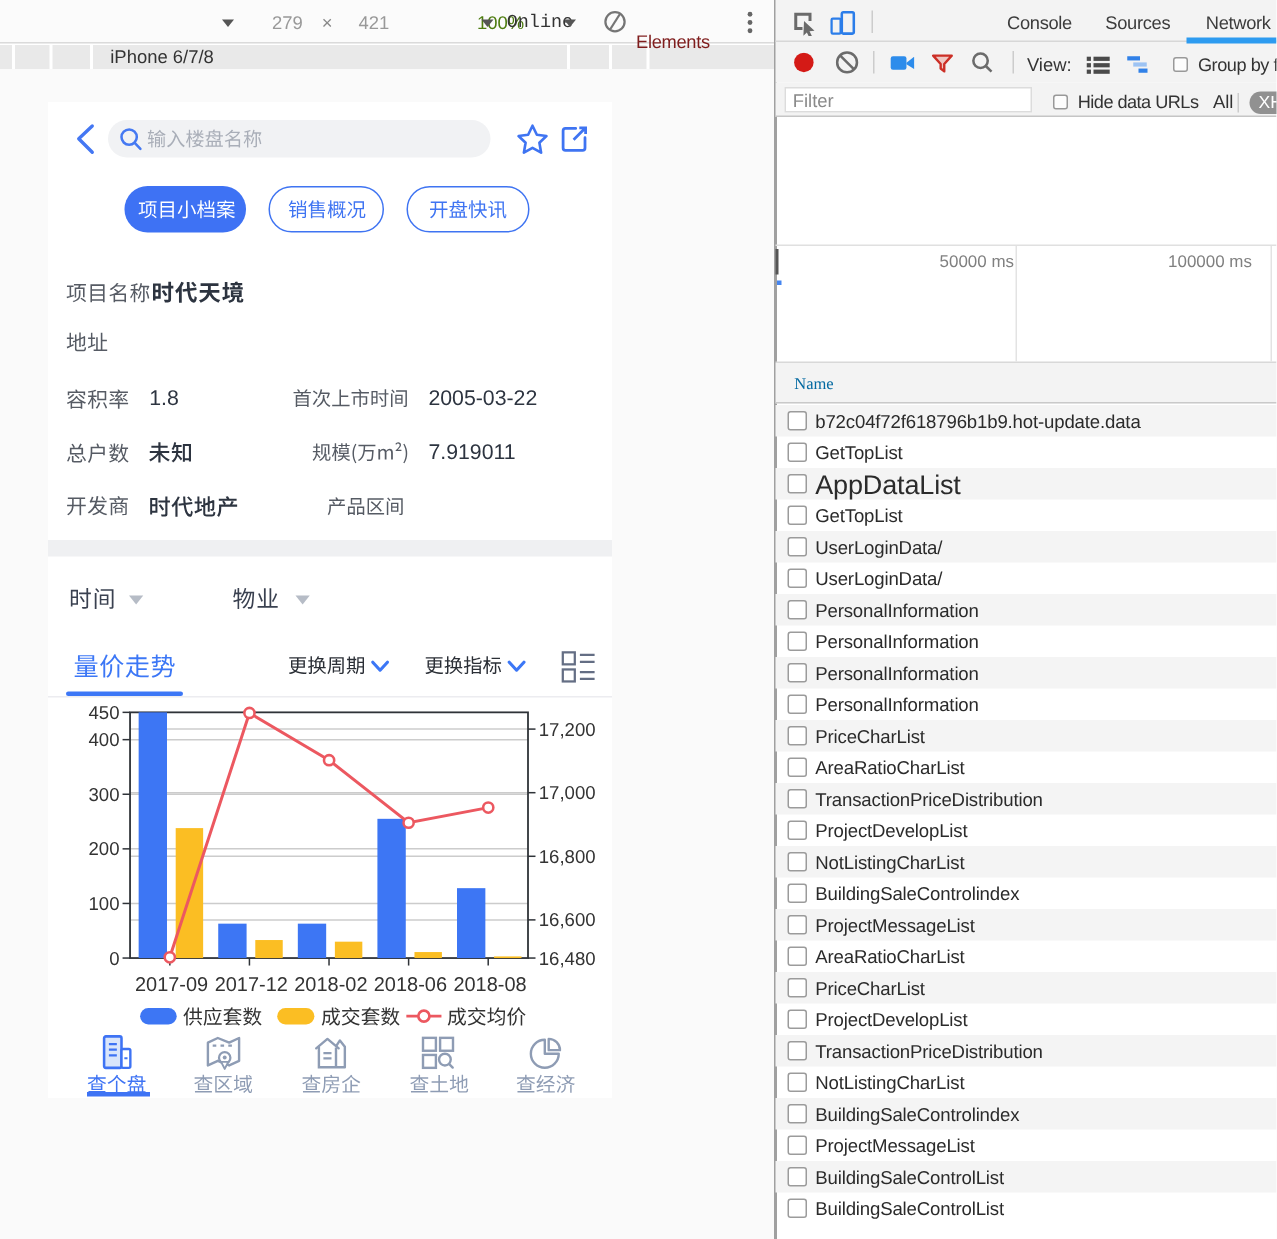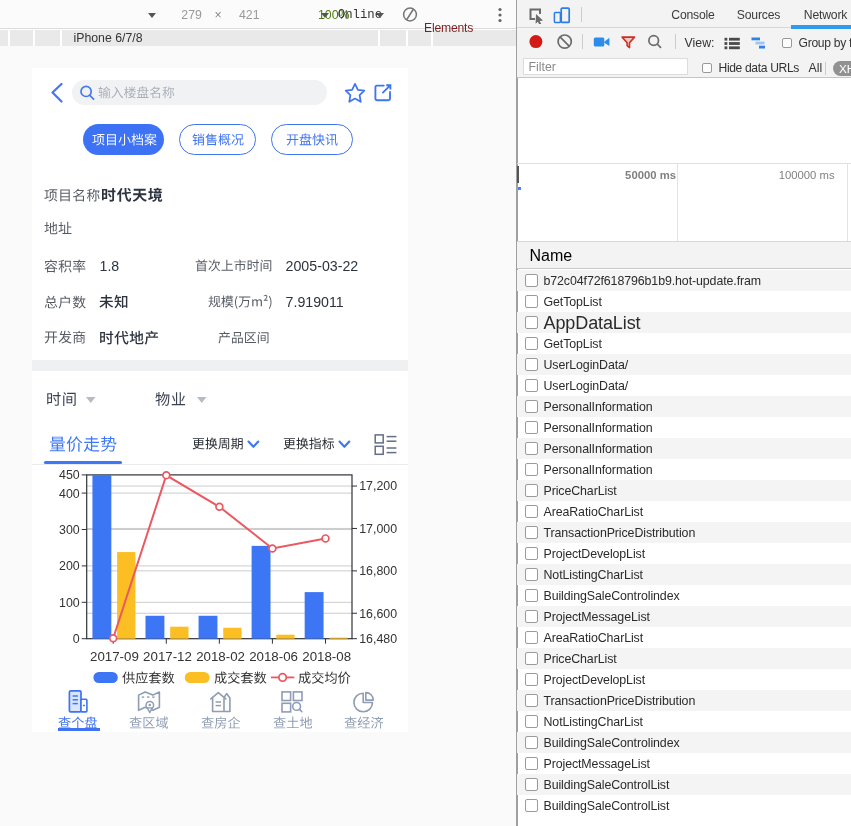--- a/index.html
+++ b/index.html
@@ -464,29 +464,29 @@
 <div style="position:absolute;left:701.7px;top:62.6px;width:10.5px;height:10.5px;background:#fdfdfd;border:1.2px solid #999;border-radius:2px"></div>
 <div class="t" style="left:718.5px;top:59.2px;font-size:12.1px;color:#333;line-height:18.1px;letter-spacing:-0.35px;">Hide data URLs</div>
 <div class="t" style="left:808.6px;top:59.1px;font-size:12.3px;color:#333;line-height:18.5px;">All</div>
 <div style="position:absolute;left:825.1px;top:61.5px;width:1.0px;height:13.5px;background:#ccc"></div>
 <div style="position:absolute;left:832.7px;top:60.8px;width:30.0px;height:15.4px;background:#919191;border-radius:7.7px"></div>
 <div class="t" style="left:839.0px;top:59.5px;font-size:11.7px;color:#fff;line-height:17.5px;">XH</div>
 <div style="position:absolute;left:517.2px;top:162.5px;width:334.0px;height:1.0px;background:#e0e0e0"></div>
 <div style="position:absolute;left:517.2px;top:241.0px;width:334.0px;height:1.2px;background:#d8d8d8"></div>
 <div style="position:absolute;left:677.3px;top:163.5px;width:1.0px;height:77.5px;background:#e3e3e3"></div>
 <div style="position:absolute;left:847.3px;top:163.5px;width:1.0px;height:77.5px;background:#e3e3e3"></div>
-<div class="t" style="left:276.0px;top:166.5px;font-size:11.3px;color:#808080;line-height:17.0px;width:400px;text-align:right;font-weight:bold;">50000 ms</div>
+<div class="t" style="left:276.0px;top:166.5px;font-size:11.3px;color:#808080;line-height:17.0px;width:400px;text-align:right;">50000 ms</div>
 <div class="t" style="left:434.6px;top:166.5px;font-size:11.3px;color:#808080;line-height:17.0px;width:400px;text-align:right;">100000 ms</div>
 <div style="position:absolute;left:516.8px;top:165.5px;width:1.8px;height:17.5px;background:#555"></div>
 <div style="position:absolute;left:518.0px;top:186.5px;width:3.0px;height:3.0px;background:#4585f0"></div>
 <div style="position:absolute;left:517.2px;top:242.2px;width:334.0px;height:27.2px;background:#f3f3f3;border-bottom:1px solid #c9c9c9"></div>
-<div class="t" style="left:529.5px;top:247.2px;font-size:16px;color:#000000;line-height:18.6px;">Name</div>
+<div class="t" style="left:529.5px;top:247.2px;font-size:11px;color:#0369a1;line-height:18.6px;font-family:Liberation Serif, serif;">Name</div>
 <div style="position:absolute;left:517.2px;top:270.1px;width:334.0px;height:21.0px;background:#f4f4f4"></div>
 <div style="position:absolute;left:525.0px;top:274.1px;width:13.0px;height:13.0px;background:#fff;border:1.2px solid #9b9b9b;border-radius:2px"></div>
-<div class="t" style="left:543.5px;top:271.8px;font-size:12.4px;color:#2b2b2b;line-height:18.6px;letter-spacing:-0.10px;">b72c04f72f618796b1b9.hot-update.fram</div>
+<div class="t" style="left:543.5px;top:271.8px;font-size:12.4px;color:#2b2b2b;line-height:18.6px;letter-spacing:-0.10px;">b72c04f72f618796b1b9.hot-update.data</div>
 <div style="position:absolute;left:525.0px;top:295.1px;width:13.0px;height:13.0px;background:#fff;border:1.2px solid #9b9b9b;border-radius:2px"></div>
 <div class="t" style="left:543.5px;top:292.8px;font-size:12.4px;color:#2b2b2b;line-height:18.6px;letter-spacing:-0.10px;">GetTopList</div>
 <div style="position:absolute;left:517.2px;top:312.1px;width:334.0px;height:21.0px;background:#f4f4f4"></div>
 <div style="position:absolute;left:525.0px;top:316.1px;width:13.0px;height:13.0px;background:#fff;border:1.2px solid #9b9b9b;border-radius:2px"></div>
 <div class="t" style="left:543.5px;top:313.8px;font-size:18px;color:#2b2b2b;line-height:18.6px;letter-spacing:-0.10px;">AppDataList</div>
 <div style="position:absolute;left:525.0px;top:337.1px;width:13.0px;height:13.0px;background:#fff;border:1.2px solid #9b9b9b;border-radius:2px"></div>
 <div class="t" style="left:543.5px;top:334.8px;font-size:12.4px;color:#2b2b2b;line-height:18.6px;letter-spacing:-0.10px;">GetTopList</div>
 <div style="position:absolute;left:517.2px;top:354.1px;width:334.0px;height:21.0px;background:#f4f4f4"></div>
 <div style="position:absolute;left:525.0px;top:358.1px;width:13.0px;height:13.0px;background:#fff;border:1.2px solid #9b9b9b;border-radius:2px"></div>
 <div class="t" style="left:543.5px;top:355.8px;font-size:12.4px;color:#2b2b2b;line-height:18.6px;letter-spacing:-0.10px;">UserLoginData/</div>

